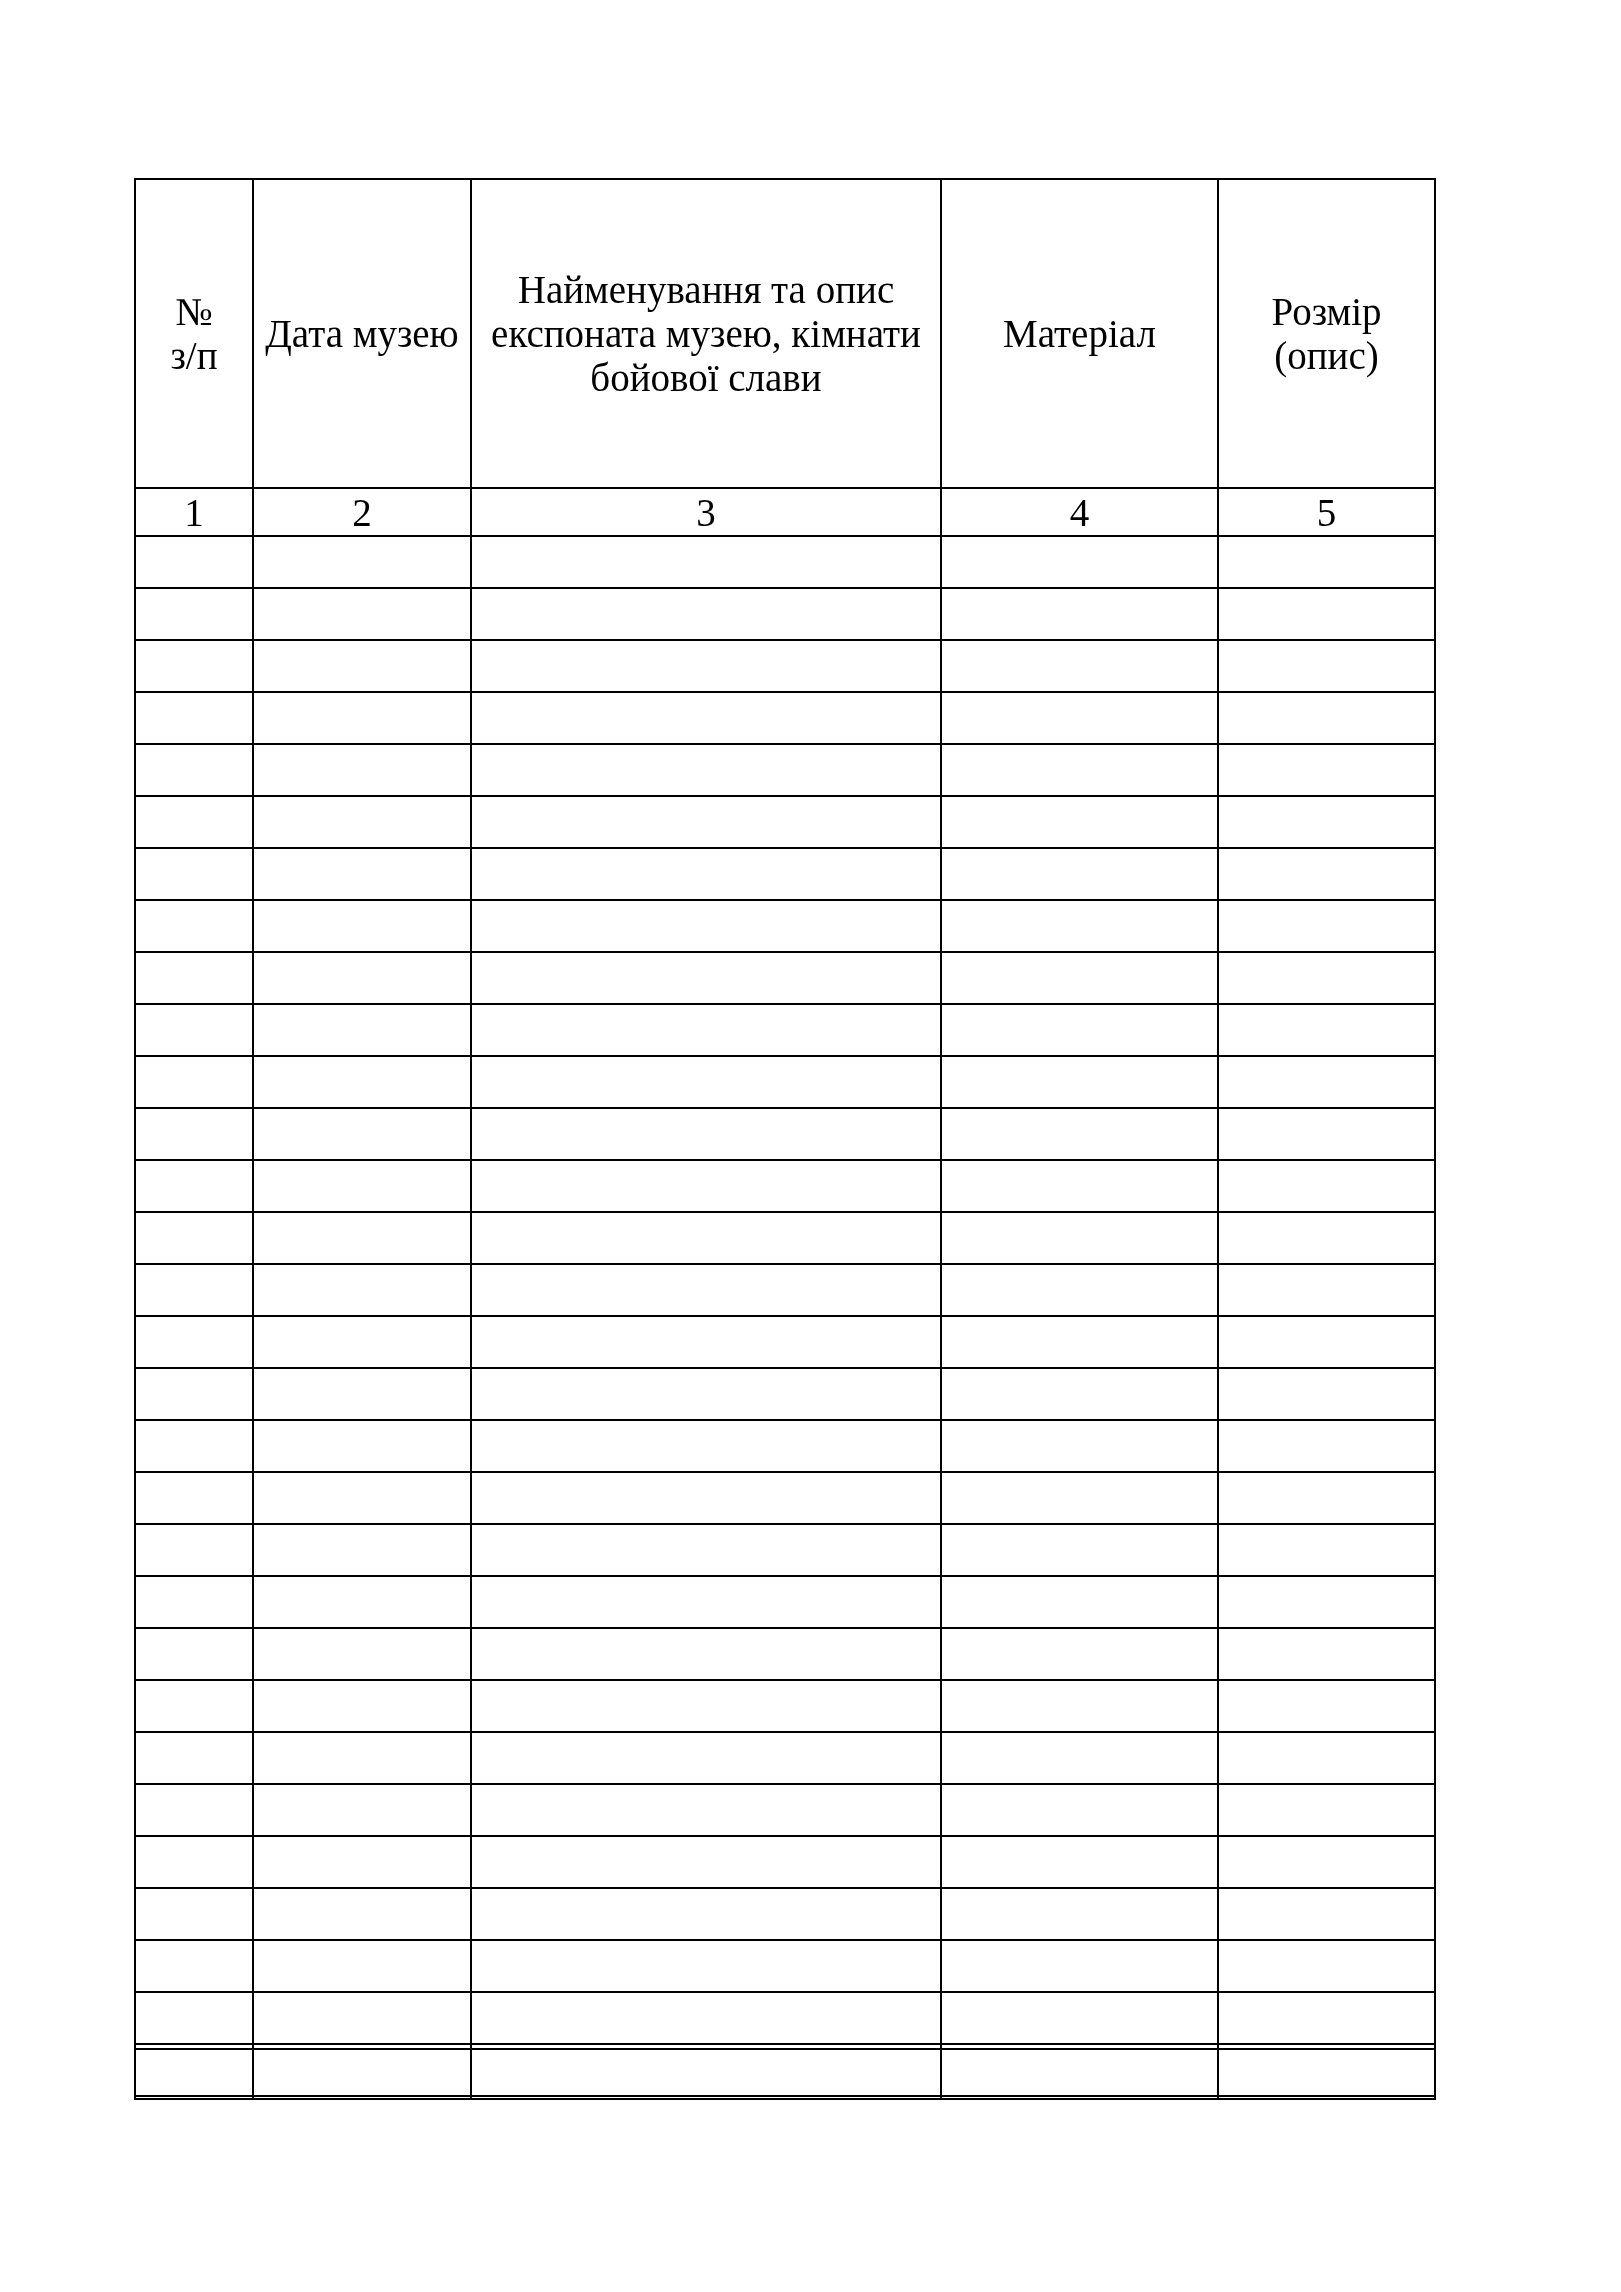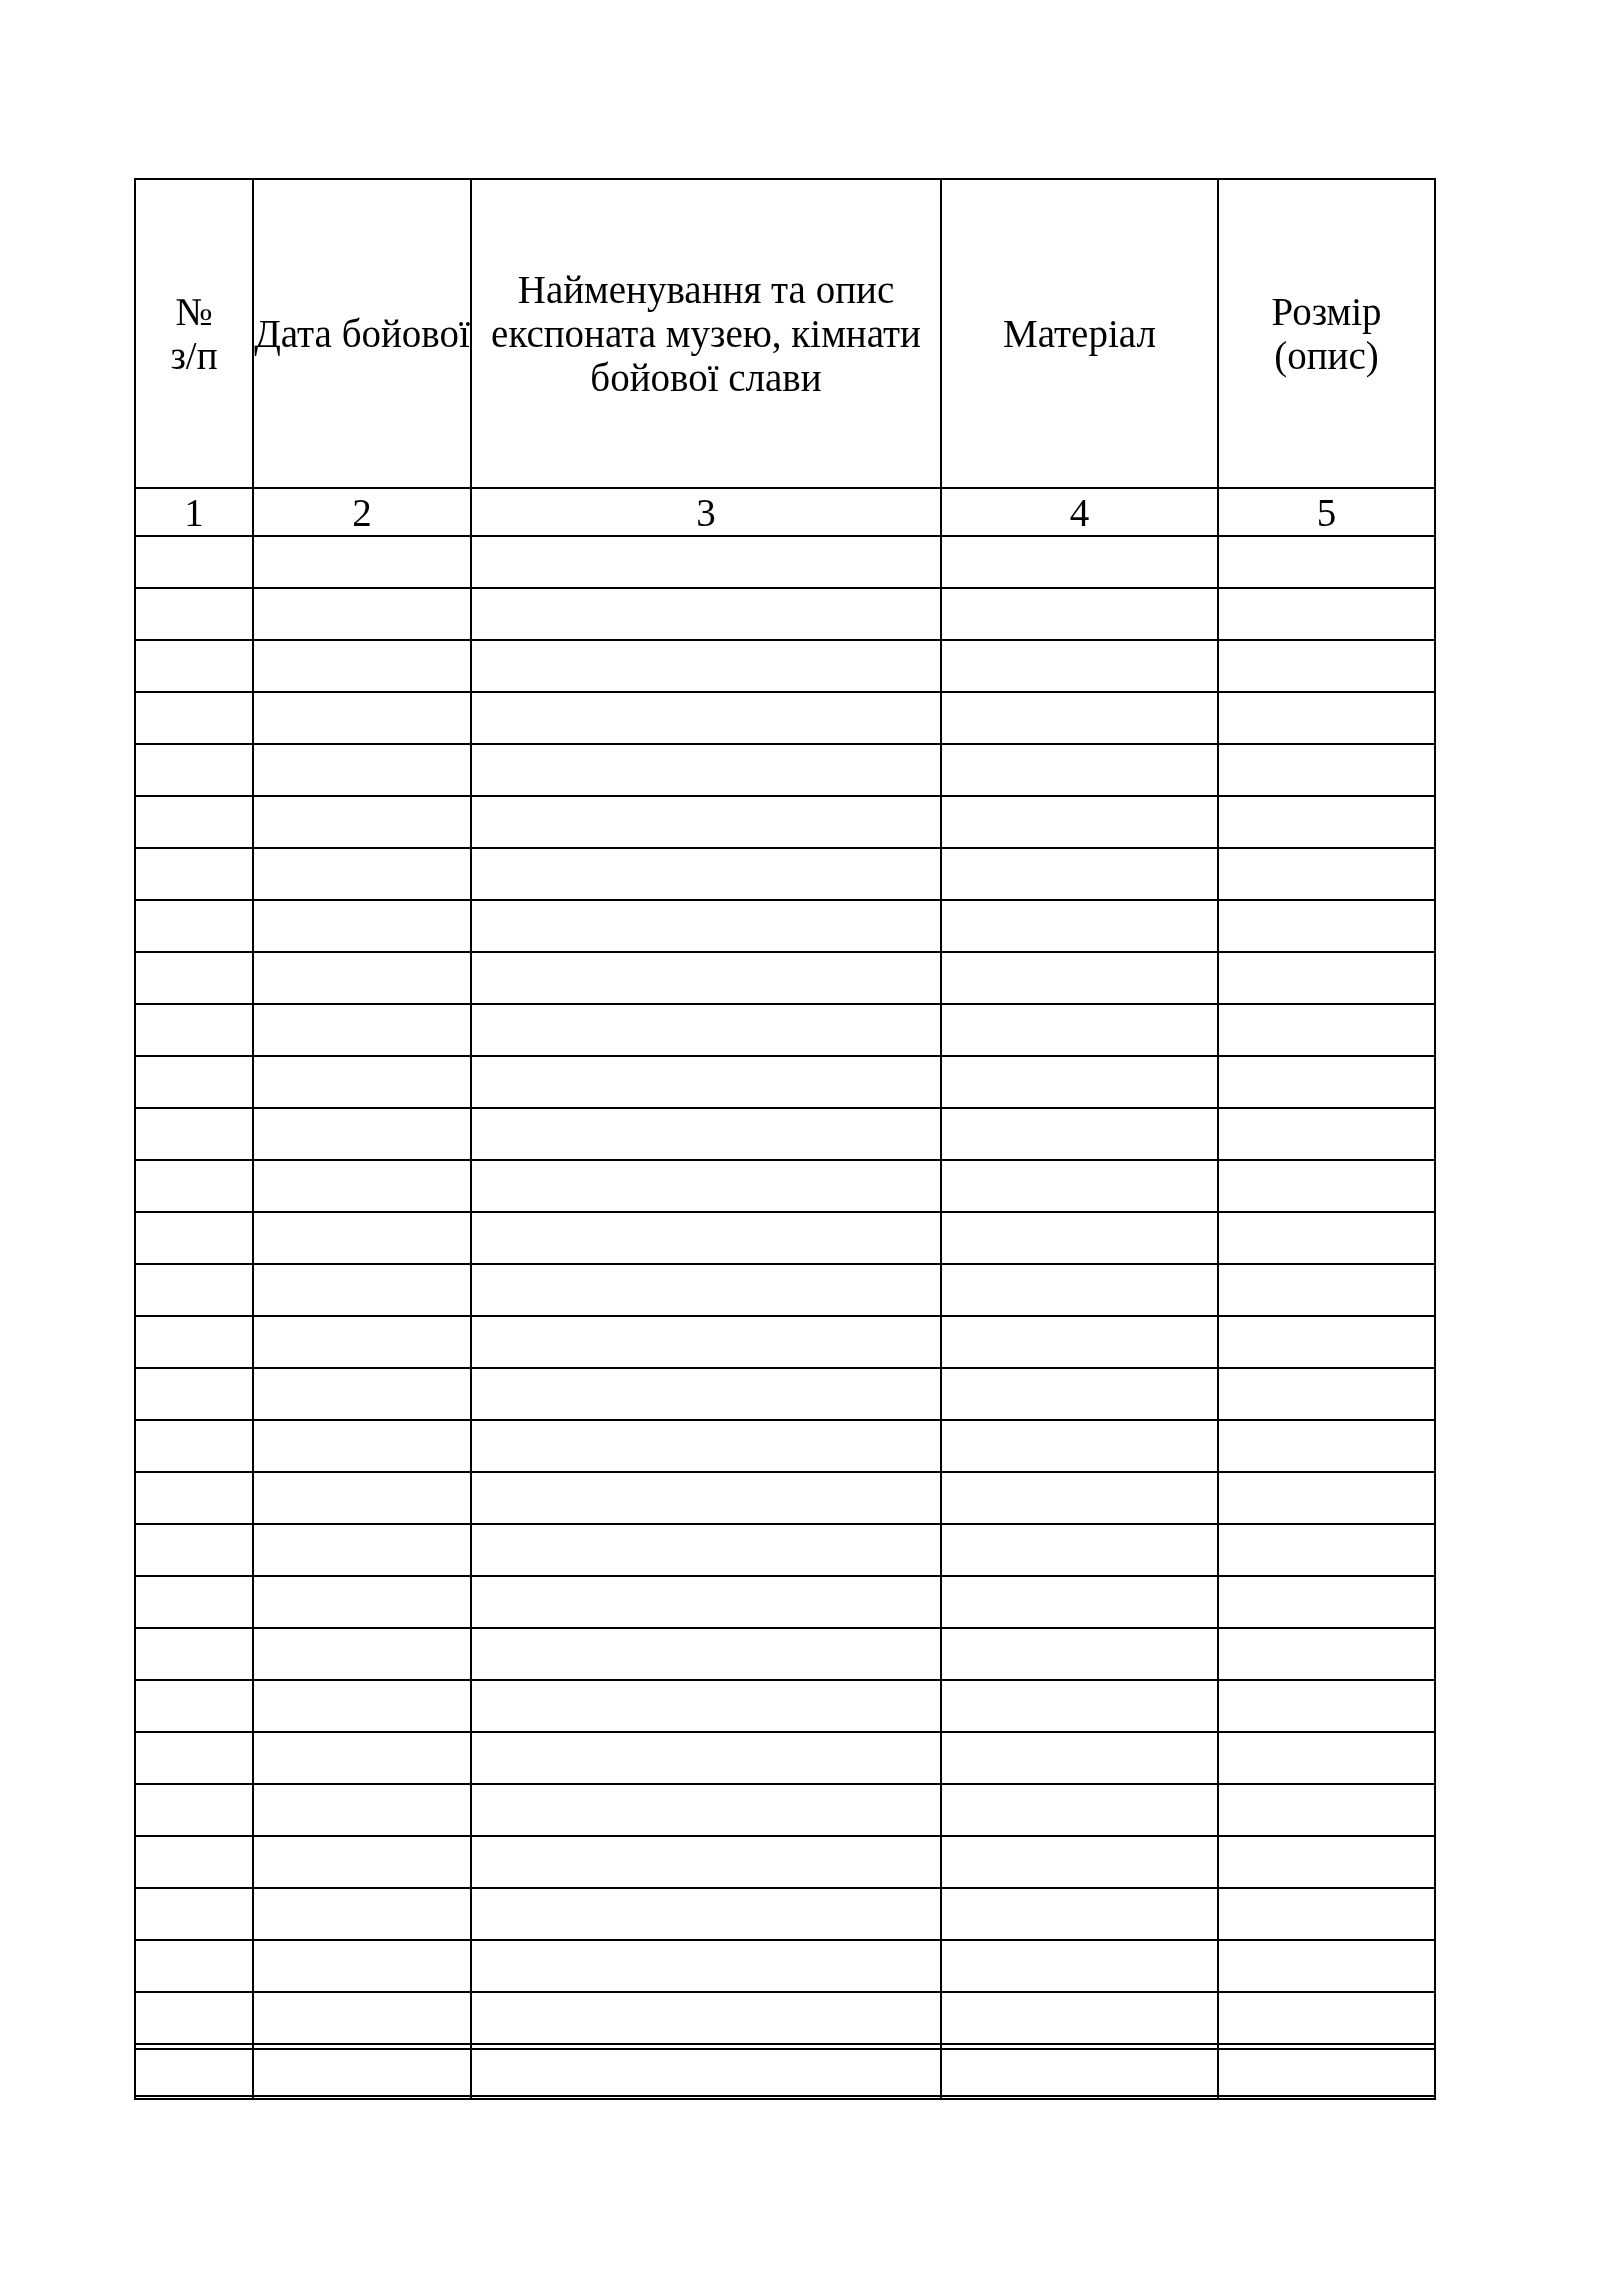--- a/index.html
+++ b/index.html
@@ -83,21 +83,21 @@
       <col class="c1">
         <col class="c2">
         <col class="c3">
         <col class="c4">
         <col class="c5">
     </colgroup>
     <thead>
       <tr class="header-row">
         <th>№
 з/п</th>
-        <th>Дата бойової</th>
+        <th>Дата музею</th>
         <th>Найменування та опис
 експоната музею, кімнати
 бойової слави</th>
         <th>Матеріал</th>
         <th>Розмір
 (опис)</th>
       </tr>
       <tr class="num-row">
         <td>1</td>
         <td>2</td>

